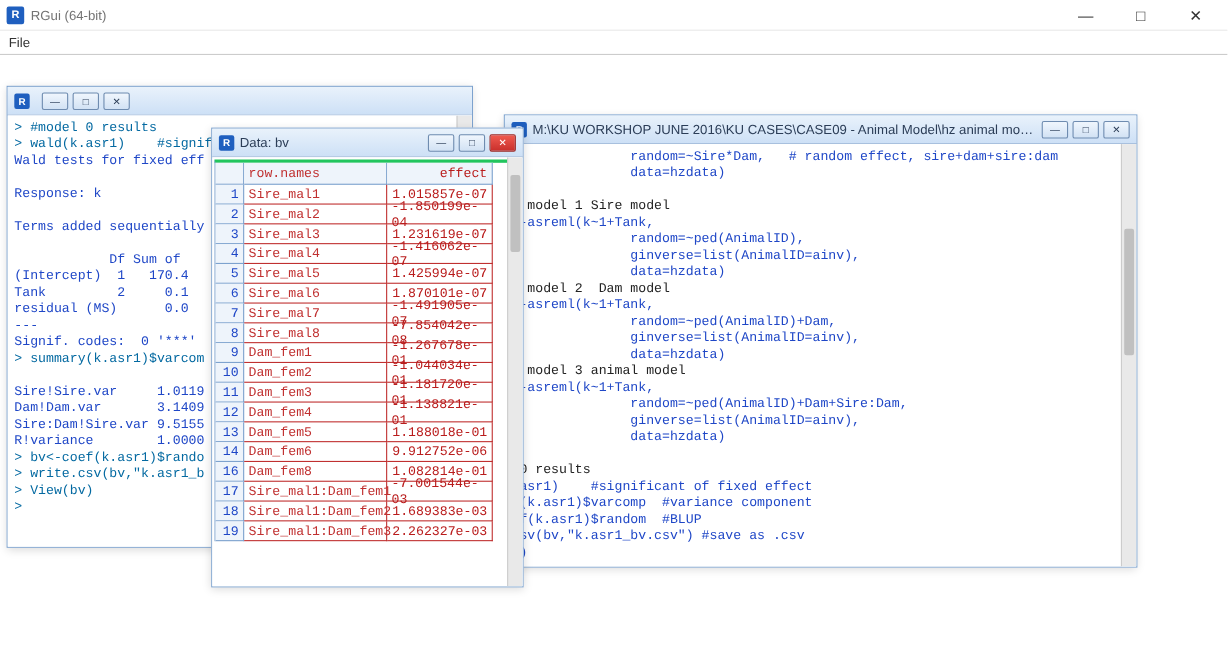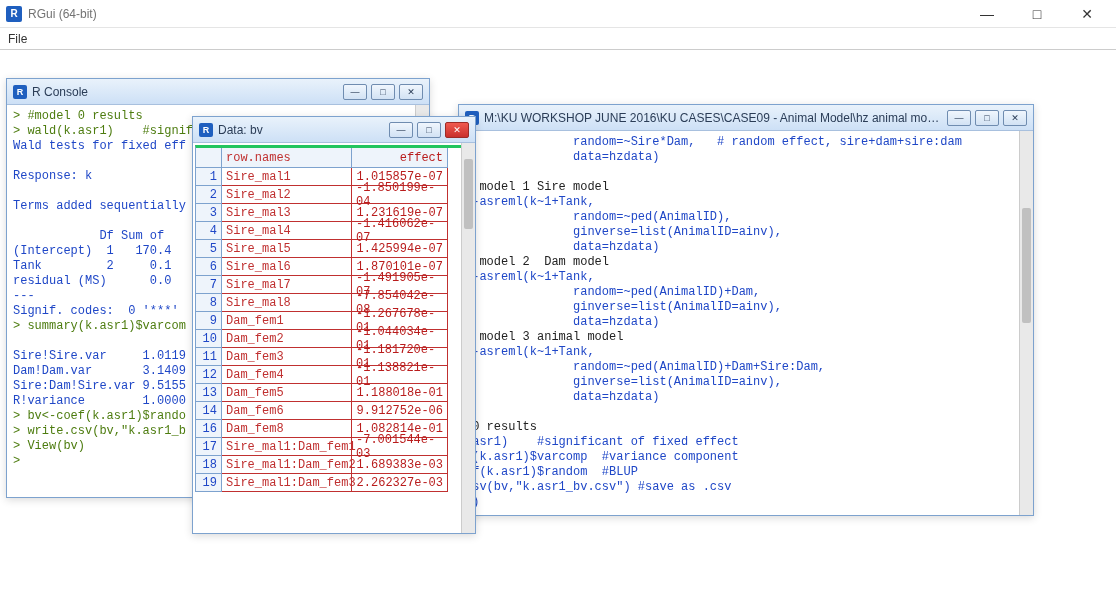--- a/index.html
+++ b/index.html
@@ -109,21 +109,21 @@
   pre.code {
     margin: 0;
     padding: 4px 6px;
     font-family: "Courier New", monospace;
     font-size: 12px;
     line-height: 15px;
     white-space: pre;
     color: #1f47c7;
   }
   .black { color: #222; }
-  .red { color: #4d7c0f; }
+  .red { color: #0369a1; }
   
   .dgrid {
     font-family: "Courier New", monospace;
     font-size: 12px;
     border-left: 1px solid #7da2ce;
     border-top: 3px solid #22c55e;
     margin: 2px;
   }
   .dgrid .row { display: flex; }
   .dgrid .cell {
@@ -182,21 +182,20 @@
 </div>
 <div class="menubar">
   <span>File</span>
 </div>
 
 <div class="mdi">
 
   <div class="child" style="left:6px; top:28px; width:424px; height:420px;">
     <div class="child-title">
       <span class="r-icon-sm">R</span>
-      <span class="ct">R Console</span>
       <div class="ctrlgrp">
         <span class="ctrlbtn">—</span>
         <span class="ctrlbtn">□</span>
         <span class="ctrlbtn">✕</span>
       </div>
     </div>
     <div class="child-body">
       <pre class="code" id="console-code"><span class="red">&gt; #model 0 results
 </span><span class="red">&gt; wald(k.asr1)    #signif
 </span><span class="">Wald tests for fixed eff

